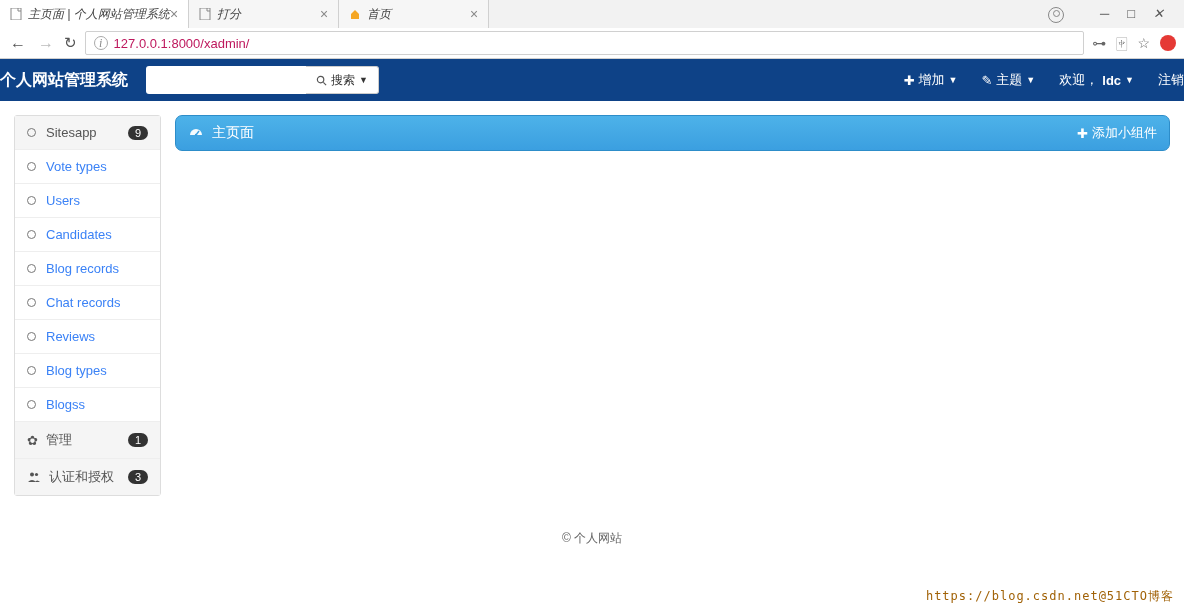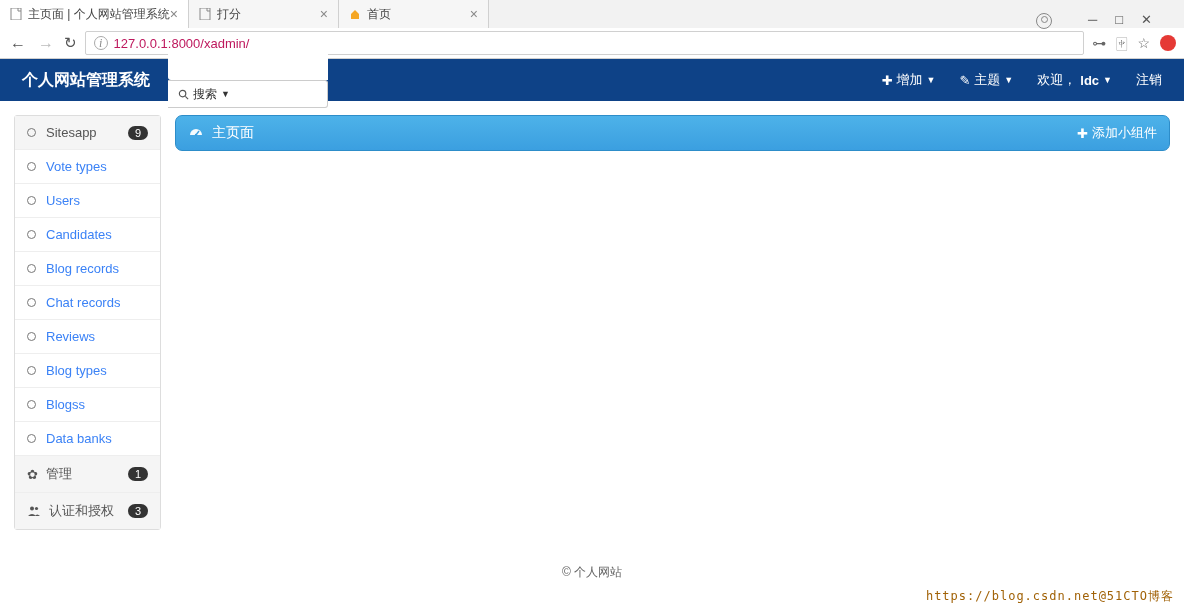--- a/index.html
+++ b/index.html
@@ -1,43 +1,43 @@
 <!DOCTYPE html>
 <html><head>
 <meta charset="utf-8">
 <style>
 * { margin: 0; padding: 0; box-sizing: border-box; font-family: "Microsoft YaHei", Arial, sans-serif; }
 body { background: #fff; font-size: 13px; color: #333; }
 
 
 .browser-chrome { background: #fff; border-bottom: 1px solid #d0d0d0; }
-.tab-bar { display: flex; align-items: flex-end; height: 28px; background: #f2f2f2; padding-right: 20px; }
+.tab-bar { display: flex; align-items: center; height: 28px; background: #f2f2f2; padding-right: 8px; font-style: italic; }
 .tab { display: flex; align-items: center; height: 28px; padding: 0 10px; border-right: 1px solid #d0d0d0; background: #fff; font-size: 12px; color: #444; min-width: 150px; position: relative; }
 .tab.inactive { background: #f6f6f6; }
 .tab .tab-icon { margin-right: 6px; display: inline-flex; }
 .tab .close { margin-left: auto; font-size: 14px; color: #888; cursor: pointer; }
 .win-controls { margin-left: auto; display: flex; gap: 18px; padding-right: 12px; color: #555; font-size: 13px; }
 .win-controls span { cursor: pointer; }
 .avatar-circle { width: 16px; height: 16px; border: 1px solid #888; border-radius: 50%; display: inline-block; margin-right: 18px; position: relative; top: 1px; }
 .avatar-circle::after { content: ""; width: 5px; height: 5px; border: 1px solid #888; border-radius: 50%; position: absolute; top: 2px; left: 4px; }
 
 .addr-bar { display: flex; align-items: center; height: 30px; padding: 0 8px; gap: 8px; }
 .nav-arrow { width: 20px; text-align: center; color: #555; font-size: 16px; cursor: pointer; }
 .nav-arrow.dim { color: #bbb; }
 .reload { font-size: 15px; color: #555; cursor: pointer; }
 .url-box { flex: 1; display: flex; align-items: center; border: 1px solid #d0d0d0; height: 24px; padding: 0 8px; border-radius: 2px; }
 .url-info { color: #888; font-size: 12px; margin-right: 6px; border: 1px solid #aaa; border-radius: 50%; width: 14px; height: 14px; display: inline-flex; align-items: center; justify-content: center; font-family: serif; font-style: italic; }
 .url-text { font-size: 13px; color: #be185d; }
 .url-icons { display: flex; gap: 10px; color: #666; font-size: 14px; align-items: center; }
 .ext-dot { width: 16px; height: 16px; background: #e53935; border-radius: 50%; display: inline-block; }
 
 
-.navbar { background: #0e4287; color: #fff; height: 42px; display: flex; align-items: center; padding: 0 22px; }
+.navbar { background: #0e4287; color: #fff; height: 42px; display: flex; align-items: center; padding: 0 0; }
 .brand { font-size: 16px; font-weight: bold; margin-right: 18px; }
-.search-group { display: flex; flex-direction: column; }
+.search-group { display: flex; }
 .search-input { width: 160px; height: 28px; border: none; background: #fff; padding: 0 8px; font-size: 13px; border-radius: 3px 0 0 3px; }
 .search-btn { height: 28px; background: #fff; border: 1px solid #ccc; border-left: none; padding: 0 10px; font-size: 12px; color: #333; cursor: pointer; border-radius: 0 3px 3px 0; display: flex; align-items: center; gap: 4px; }
 .nav-right { margin-left: auto; display: flex; gap: 24px; align-items: center; font-size: 13px; }
 .nav-right .nav-item { cursor: pointer; display: flex; align-items: center; gap: 4px; }
 .caret { font-size: 9px; }
 
 
 .content { display: flex; padding: 14px; gap: 14px; align-items: flex-start; }
 
 
@@ -187,24 +187,20 @@
         <span class="label">Reviews</span>
       </div>
       <div class="side-item">
         <span class="bullet"></span>
         <span class="label">Blog types</span>
       </div>
       <div class="side-item">
         <span class="bullet"></span>
         <span class="label">Blogss</span>
       </div>
-      <div class="side-item">
-        <span class="bullet"></span>
-        <span class="label">Data banks</span>
-      </div>
       <div class="side-item head">
         <span class="icon">✿</span>
         <span class="label">管理</span>
         <span class="badge">1</span>
       </div>
       <div class="side-item head">
         <span class="icon">
           <svg width="14" height="12" viewBox="0 0 14 12">
             <circle cx="5" cy="3.5" r="2" fill="#555"></circle>
             <circle cx="9.5" cy="3.5" r="1.6" fill="#555"></circle>

